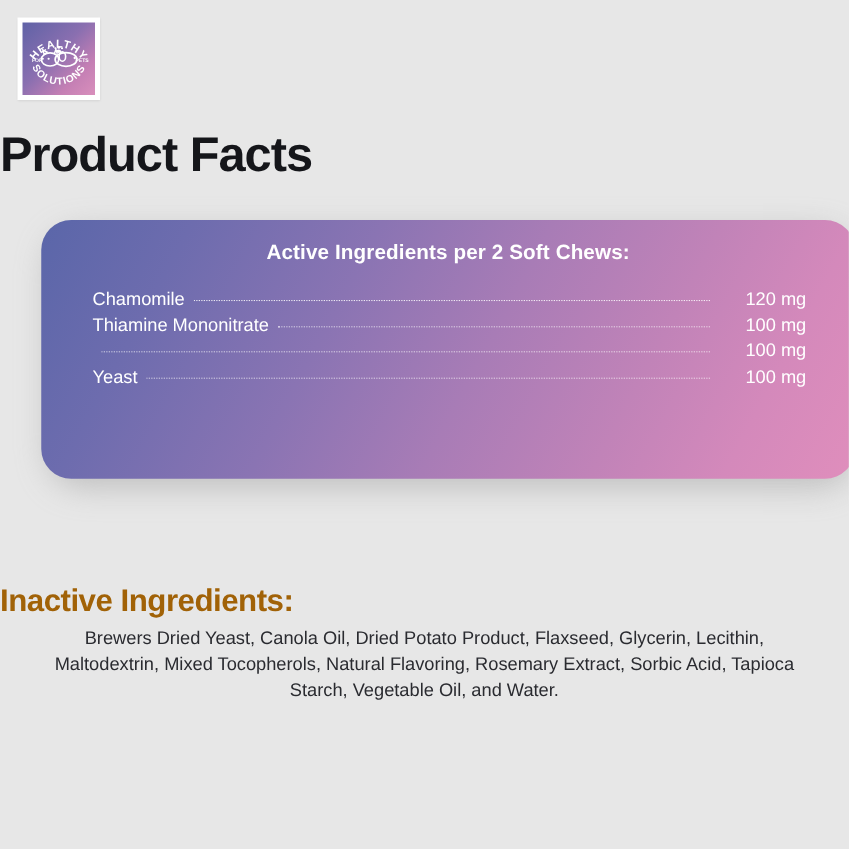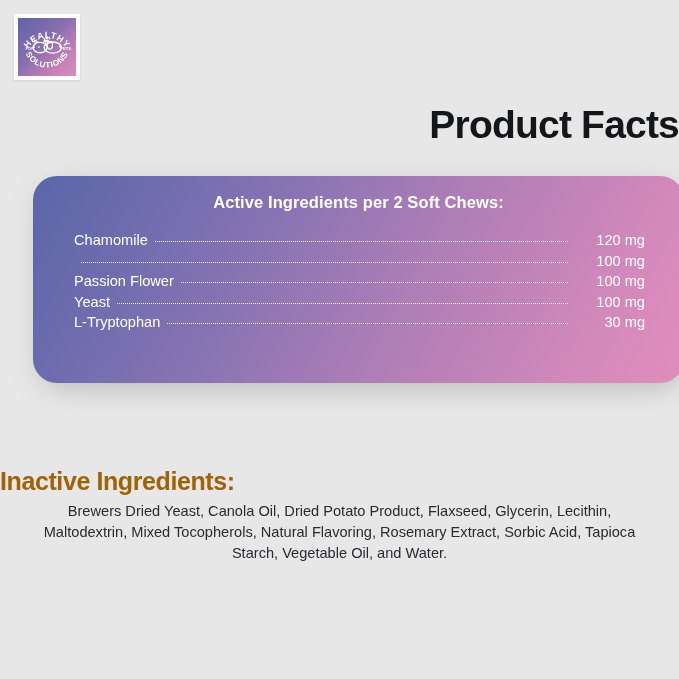--- a/index.html
+++ b/index.html
@@ -36,21 +36,21 @@
     overflow: hidden;
   }
   .logo-svg { display: block; width: 100%; height: 100%; }
 
   
   .page-title {
     position: absolute;
     left: 0;
     right: 0;
     top: 103px;
-    text-align: right;
+    text-align: left;
     font-size: 39px;
     font-weight: bold;
     color: #15161a;
     letter-spacing: -0.8px;
   }
 
   
   .card-wrap {
     position: absolute;
     left: 33px;
@@ -193,41 +193,36 @@
     <div class="card-title">Active Ingredients per 2 Soft Chews:</div>
     <div class="rows">
 
       <div class="row">
         <span class="row-name">Chamomile</span>
         <span class="row-leader"></span>
         <span class="row-value">120 mg</span>
       </div>
 
       <div class="row">
+        <span class="row-name">Thiamine Mononitrate</span>
         <span class="row-leader"></span>
         <span class="row-value">100 mg</span>
       </div>
 
       <div class="row">
-        <span class="row-name">Passion Flower</span>
         <span class="row-leader"></span>
         <span class="row-value">100 mg</span>
       </div>
 
       <div class="row">
         <span class="row-name">Yeast</span>
         <span class="row-leader"></span>
         <span class="row-value">100 mg</span>
       </div>
 
-      <div class="row">
-        <span class="row-name">L-Tryptophan</span>
-        <span class="row-leader"></span>
-        <span class="row-value">30 mg</span>
-      </div>
 
 
     </div>
   </div>
 </div>
 
 <div class="inactive-title">Inactive Ingredients:</div>
 <div class="inactive-body">Brewers Dried Yeast, Canola Oil, Dried Potato Product, Flaxseed, Glycerin, Lecithin, Maltodextrin, Mixed Tocopherols, Natural Flavoring, Rosemary Extract, Sorbic Acid, Tapioca Starch, Vegetable Oil, and Water.</div>
 
 </body></html>

